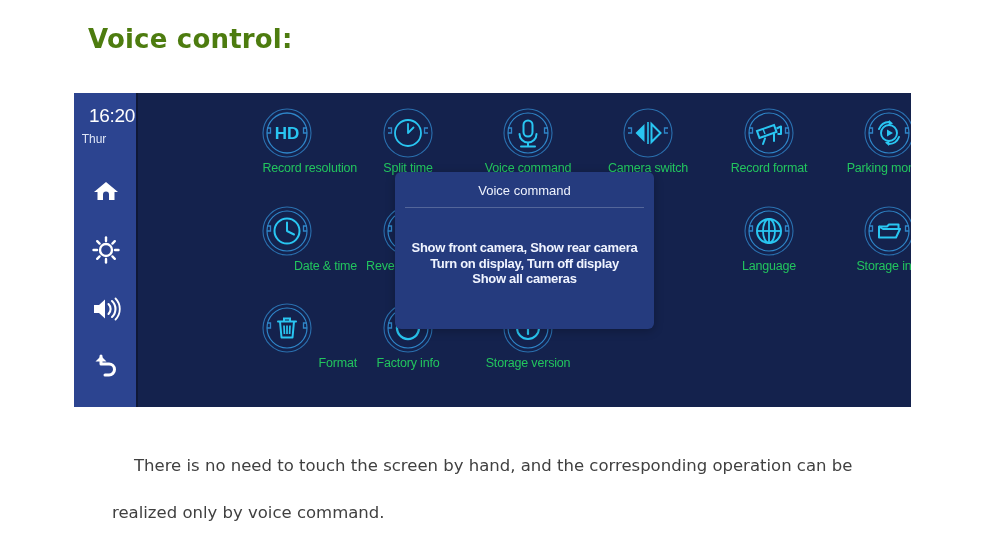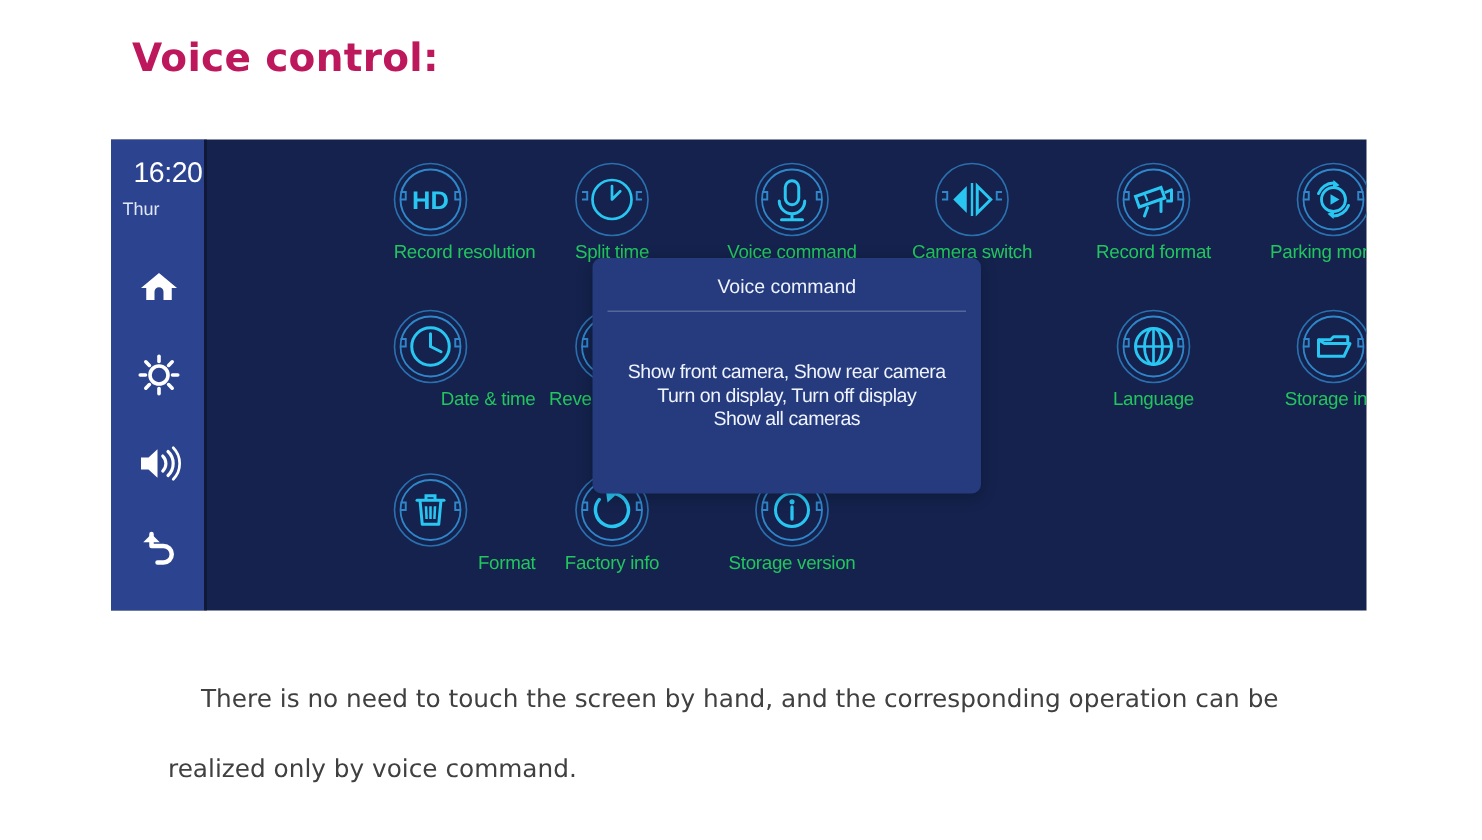--- a/index.html
+++ b/index.html
@@ -13,21 +13,21 @@
     position: relative;
   }
 
   
   .doc-heading {
     position: absolute;
     left: 88px;
     top: 24px;
     font-size: 26px;
     font-weight: bold;
-    color: #be185d;
+    color: #4d7c0f;
     letter-spacing: 0.2px;
     font-family: "DejaVu Sans", sans-serif;
   }
 
   
   .device {
     position: absolute;
     left: 74px;
     top: 93px;
     width: 837px;
@@ -98,21 +98,21 @@
     margin-top: 2px;
     color: #22c55e;
     font-size: 12.5px;
     letter-spacing: -0.2px;
     white-space: nowrap;
   }
 
   
   .r1 { top: 14px; }
   .r2 { top: 112px; }
-  .r3 { top: 221px; }
+  .r3 { top: 209px; }
   .c1 { left: 79px; text-align: right; }
   .c2 { left: 200px; }
   .c3 { left: 320px; }
   .c4 { left: 440px; }
   .c5 { left: 561px; }
   .c6 { left: 681px; }
 
   
   .dialog {
     position: absolute;
@@ -141,20 +141,21 @@
   }
   .dialog-body {
     position: absolute;
     left: 6px; right: 6px;
     top: 68px;
     text-align: center;
     color: #f0f4ff;
     font-size: 13px;
     line-height: 15.5px;
     letter-spacing: -0.3px;
+    font-weight: bold;
   }
   .dialog-body div { white-space: nowrap; }
 
   
   .caption {
     position: absolute;
     left: 112px;
     top: 442px;
     width: 800px;
     color: #404040;

